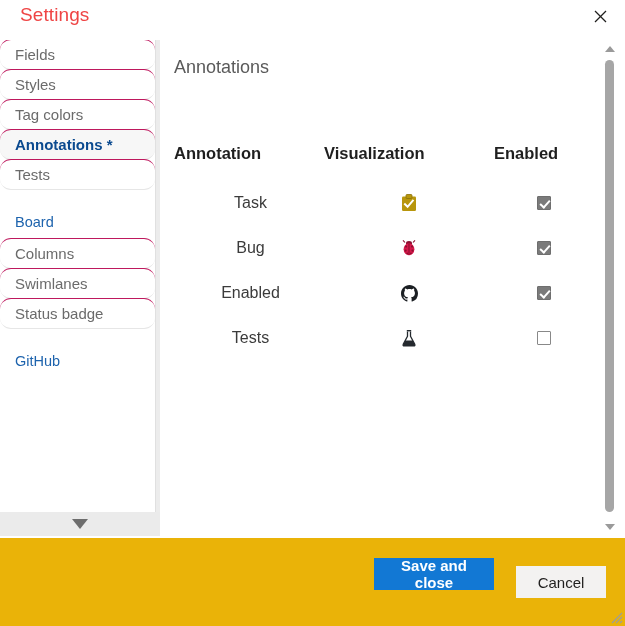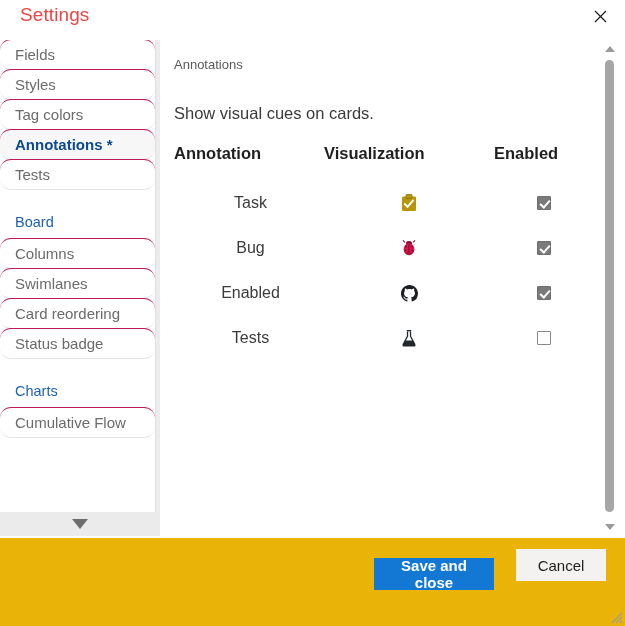--- a/index.html
+++ b/index.html
@@ -143,21 +143,21 @@
     left: 160px; top: 40px;
     width: 448px;
     height: 496px;
     background: #ffffff;
     overflow: hidden;
   }
 
   .breadcrumb {
     position: absolute;
     left: 14px; top: 17px;
-    font-size: 13px;
+    font-size: 18px;
     color: #5a5a5a;
   }
 
   .lead-text {
     position: absolute;
     left: 14px; top: 64px;
     font-size: 16.5px;
     color: #3b3b3b;
   }
 
@@ -278,21 +278,21 @@
     font-family: "Liberation Sans", sans-serif;
   }
   .btn-primary {
     right: 131px; top: 20px;
     width: 120px;
     background: #1278d4;
     color: #ffffff;
     font-weight: bold;
   }
   .btn-secondary {
-    right: 19px; top: 11px;
+    right: 19px; top: 28px;
     width: 90px;
     background: #f3f2f1;
     color: #201f1e;
     font-weight: normal;
   }
 
   .resize-grip {
     position: absolute;
     right: 2px; bottom: 2px;
     width: 14px; height: 14px;
@@ -321,42 +321,39 @@
       <div class="nav-item">Styles</div>
       <div class="nav-item">Tag colors</div>
       <div class="nav-item selected">Annotations *</div>
       <div class="nav-item">Tests</div>
 
       <div class="nav-gap"></div>
 
       <div class="nav-group-head">Board</div>
       <div class="nav-item">Columns</div>
       <div class="nav-item">Swimlanes</div>
-      <div class="nav-item">Card reordering</div>
       <div class="nav-item">Status badge</div>
 
       <div class="nav-gap"></div>
 
-      <div class="nav-group-head">Charts</div>
-      <div class="nav-item">Cumulative Flow</div>
+      <div class="nav-group-head">GitHub</div>
 
     </div>
   </div>
 
   <div class="sidebar-gutter"></div>
   <div class="sidebar-divider-top"></div>
 
   <div class="scroll-down-band">
     <div class="tri-down"></div>
   </div>
 
   <div class="content">
 
     <div class="breadcrumb">Annotations</div>
-    <div class="lead-text">Show visual cues on cards.</div>
 
     <table class="ann-table">
       <thead>
         <tr>
           <th class="col-annotation">Annotation</th>
           <th class="col-visualization">Visualization</th>
           <th class="col-enabled">Enabled</th>
         </tr>
       </thead>
       <tbody>

